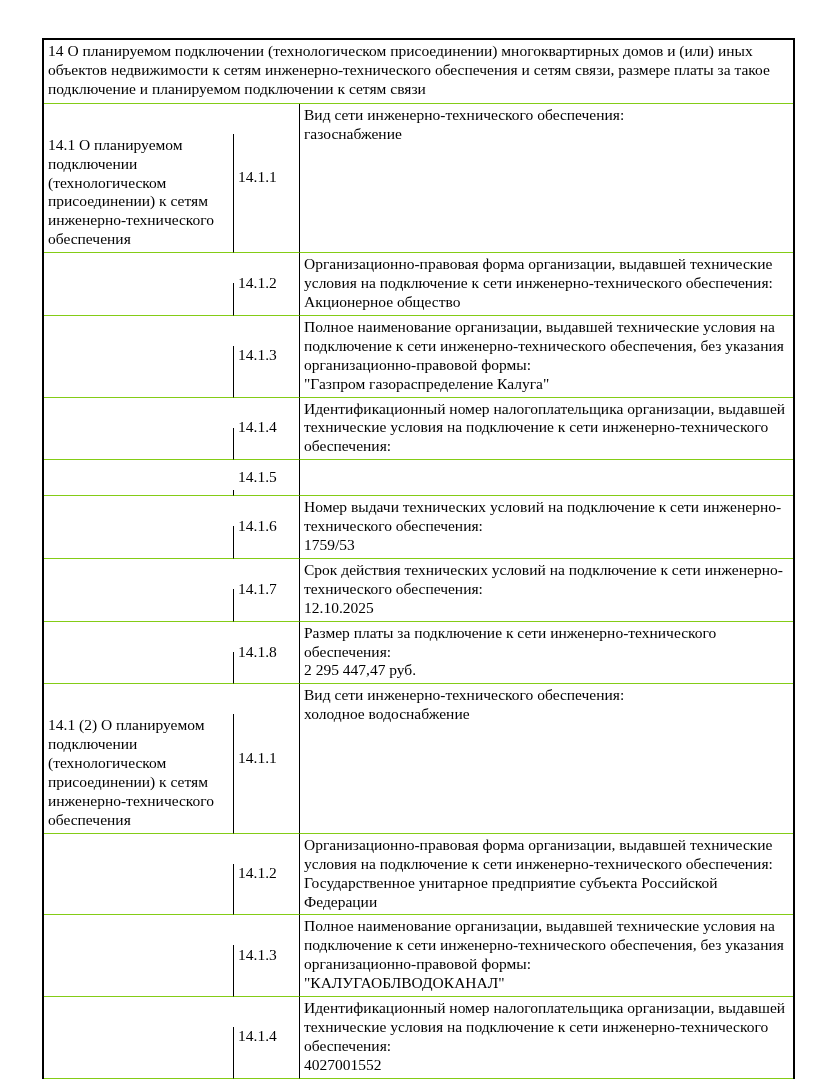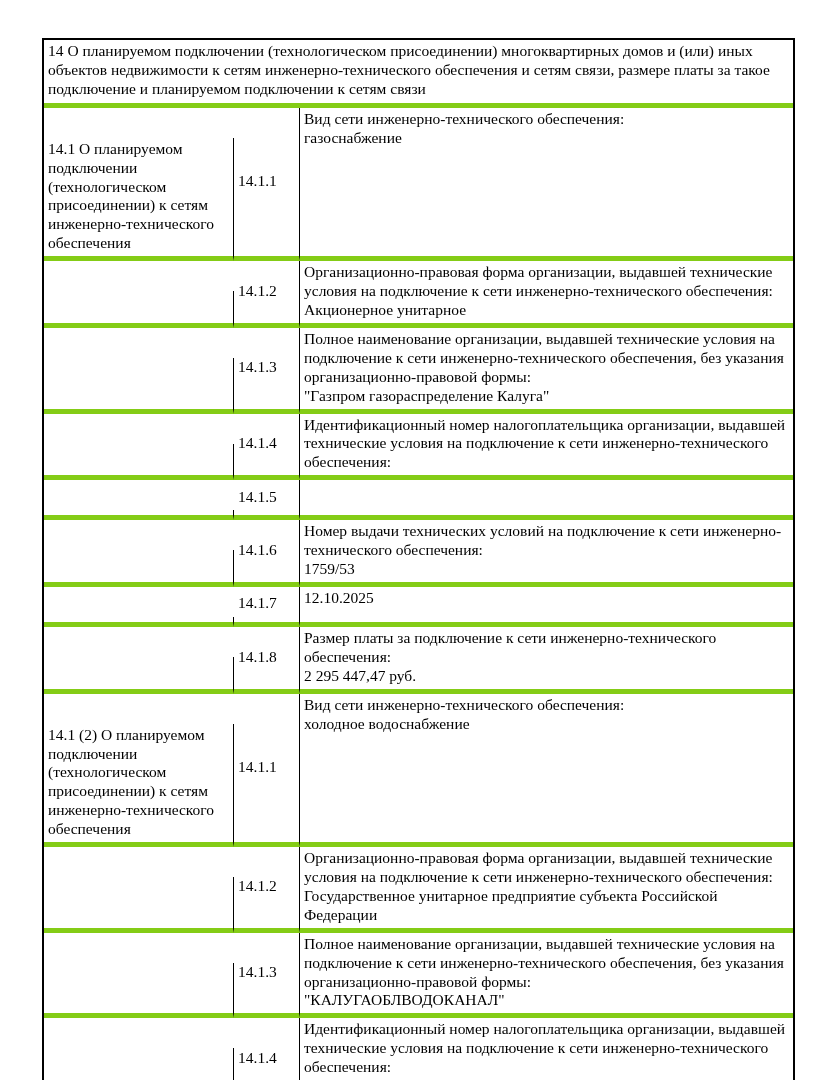--- a/index.html
+++ b/index.html
@@ -22,21 +22,21 @@
   }
   .doc-table {
     display: grid;
     grid-template-columns: 190px 66px 1fr;
     width: 753px;
     border: 2px solid #000;
     border-bottom: none;
     background: #fff;
   }
   .cell {
-    border-bottom: 5px solid #84cc16;
+    border-bottom: 1px solid #84cc16;
     padding: 2px 5px 3px 4px;
   }
   .cell.header {
     grid-column: 1 / -1;
     padding: 2px 6px 4px 4px;
   }
   .cell.left {
     border-right: 1px solid #000;
     margin-top: 30px;
   }
@@ -63,21 +63,21 @@
   <div class="cell code">14.1.1</div>
   <div class="cell content">
     <div class="label">Вид сети инженерно-технического обеспечения:</div>
     <div class="value">газоснабжение</div>
   </div>
 
   <div class="cell left"></div>
   <div class="cell code">14.1.2</div>
   <div class="cell content">
     <div class="label">Организационно-правовая форма организации, выдавшей технические условия на подключение к сети инженерно-технического обеспечения:</div>
-    <div class="value">Акционерное унитарное</div>
+    <div class="value">Акционерное общество</div>
   </div>
 
   <div class="cell left"></div>
   <div class="cell code">14.1.3</div>
   <div class="cell content">
     <div class="label">Полное наименование организации, выдавшей технические условия на подключение к сети инженерно-технического обеспечения, без указания организационно-правовой формы:</div>
     <div class="value">"Газпром газораспределение Калуга"</div>
   </div>
 
   <div class="cell left"></div>
@@ -94,20 +94,21 @@
   <div class="cell left"></div>
   <div class="cell code">14.1.6</div>
   <div class="cell content">
     <div class="label">Номер выдачи технических условий на подключение к сети инженерно-технического обеспечения:</div>
     <div class="value">1759/53</div>
   </div>
 
   <div class="cell left"></div>
   <div class="cell code">14.1.7</div>
   <div class="cell content">
+    <div class="label">Срок действия технических условий на подключение к сети инженерно-технического обеспечения:</div>
     <div class="value">12.10.2025</div>
   </div>
 
   <div class="cell left"></div>
   <div class="cell code">14.1.8</div>
   <div class="cell content">
     <div class="label">Размер платы за подключение к сети инженерно-технического обеспечения:</div>
     <div class="value">2 295 447,47 руб.</div>
   </div>
 

